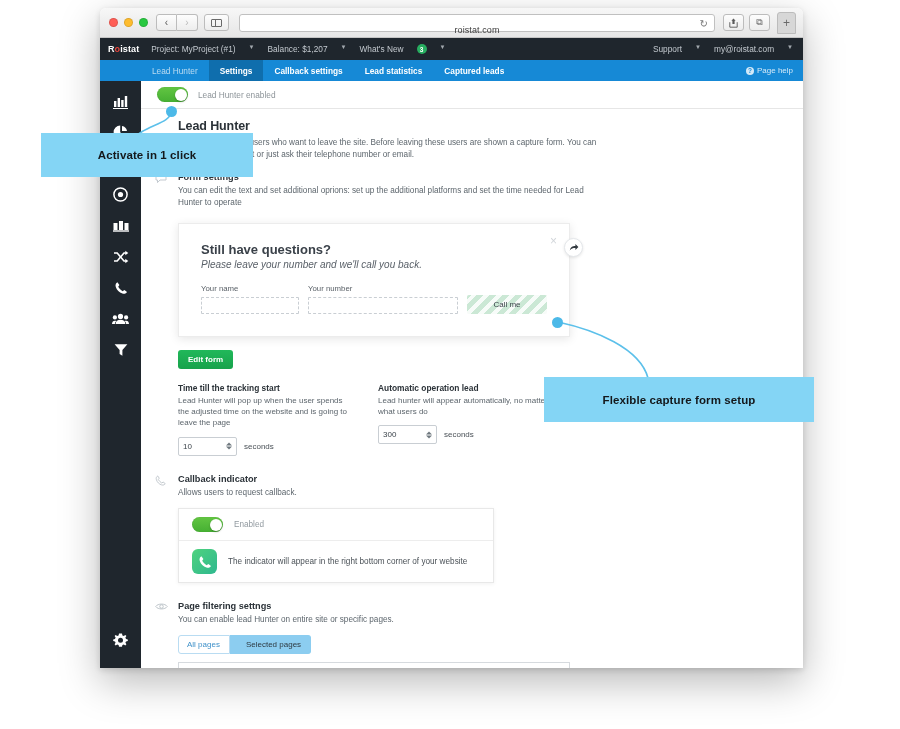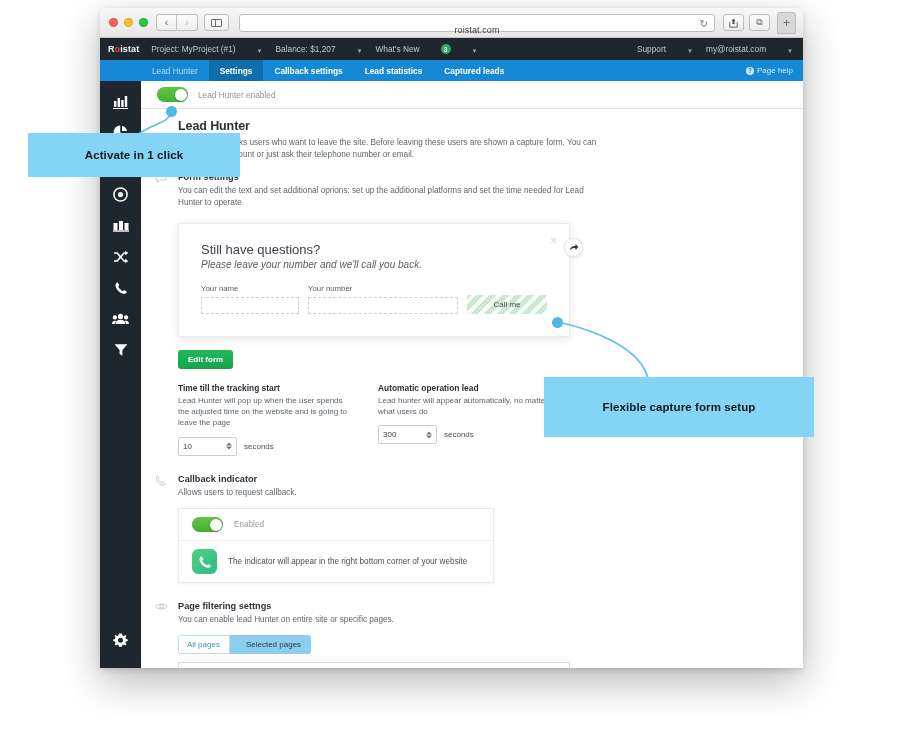--- a/index.html
+++ b/index.html
@@ -99,21 +99,21 @@
     display: flex; align-items: center;
     padding: 0 8px;
     color: #c3c9cf;
     font-size: 8.3px;
   }
   #brand-logo {
     color: #ffffff; font-weight: bold; font-size: 9px;
     margin-right: 12px; letter-spacing: 0.1px;
   }
   #brand-logo .dot { color: #e8453c; }
-  .topbar-item { margin-right: 13px; display: flex; align-items: flex-end; gap: 21px; white-space: nowrap;}
+  .topbar-item { margin-right: 13px; display: flex; align-items: flex-start; gap: 13px; white-space: nowrap;}
   .caret { font-size: 6px; opacity: 0.8; }
   #whatsnew-badge {
     background: #27ae60; color: #fff;
     border-radius: 50%;
     width: 10px; height: 10px;
     display: inline-flex; align-items:center; justify-content:center;
     font-size: 6.5px; font-weight: bold;
   }
   .topbar-spacer { flex: 1; }
 
@@ -222,21 +222,21 @@
   #form-preview {
     margin: 14px 0 0 37px;
     width: 392px;
     background: #ffffff;
     border: 1px solid #ececec;
     box-shadow: 0 2px 9px rgba(0,0,0,0.10);
     padding: 18px 22px 22px 22px;
     position: relative;
   }
   #preview-title {
-    font-size: 13px; color: #3a4149; margin: 0 0 2px 0; font-weight: normal;
+    font-size: 13px; color: #3a4149; margin: 0 0 2px 0; font-weight: bold;
   }
   #preview-sub {
     font-size: 10px; color: #5a6169; font-style: italic; margin: 0 0 14px 0;
   }
   #preview-close {
     position: absolute; right: 12px; top: 11px;
     color: #d2d6da; font-size: 12px; line-height: 1;
   }
   #preview-fields { display: flex; align-items: flex-end; gap: 9px; }
   .fieldwrap { display: flex; flex-direction: column; }
@@ -348,22 +348,22 @@
   .callout {
     position: absolute;
     background: #84d5f5;
     color: #14181b;
     font-weight: bold;
     display: flex; align-items: center; justify-content: center;
     font-size: 11.5px;
     letter-spacing: 0.1px;
     z-index: 40;
   }
-  #callout-activate { left: 28px; top: 133px; width: 212px; height: 44px; }
-  #callout-flexible { left: 544px; top: 377px; width: 270px; height: 60px; }
+  #callout-activate { left: 41px; top: 133px; width: 212px; height: 44px; }
+  #callout-flexible { left: 544px; top: 377px; width: 270px; height: 45px; }
 
   .callout-dot {
     position: absolute; width: 11px; height: 11px; border-radius: 50%;
     background: #4cb9e8; z-index: 41;
   }
   #dot-activate { left: 166px; top: 106px; }
   #dot-flexible { left: 552px; top: 317px; }
 
   svg#connectors {
     position: absolute; left: 0; top: 0;

